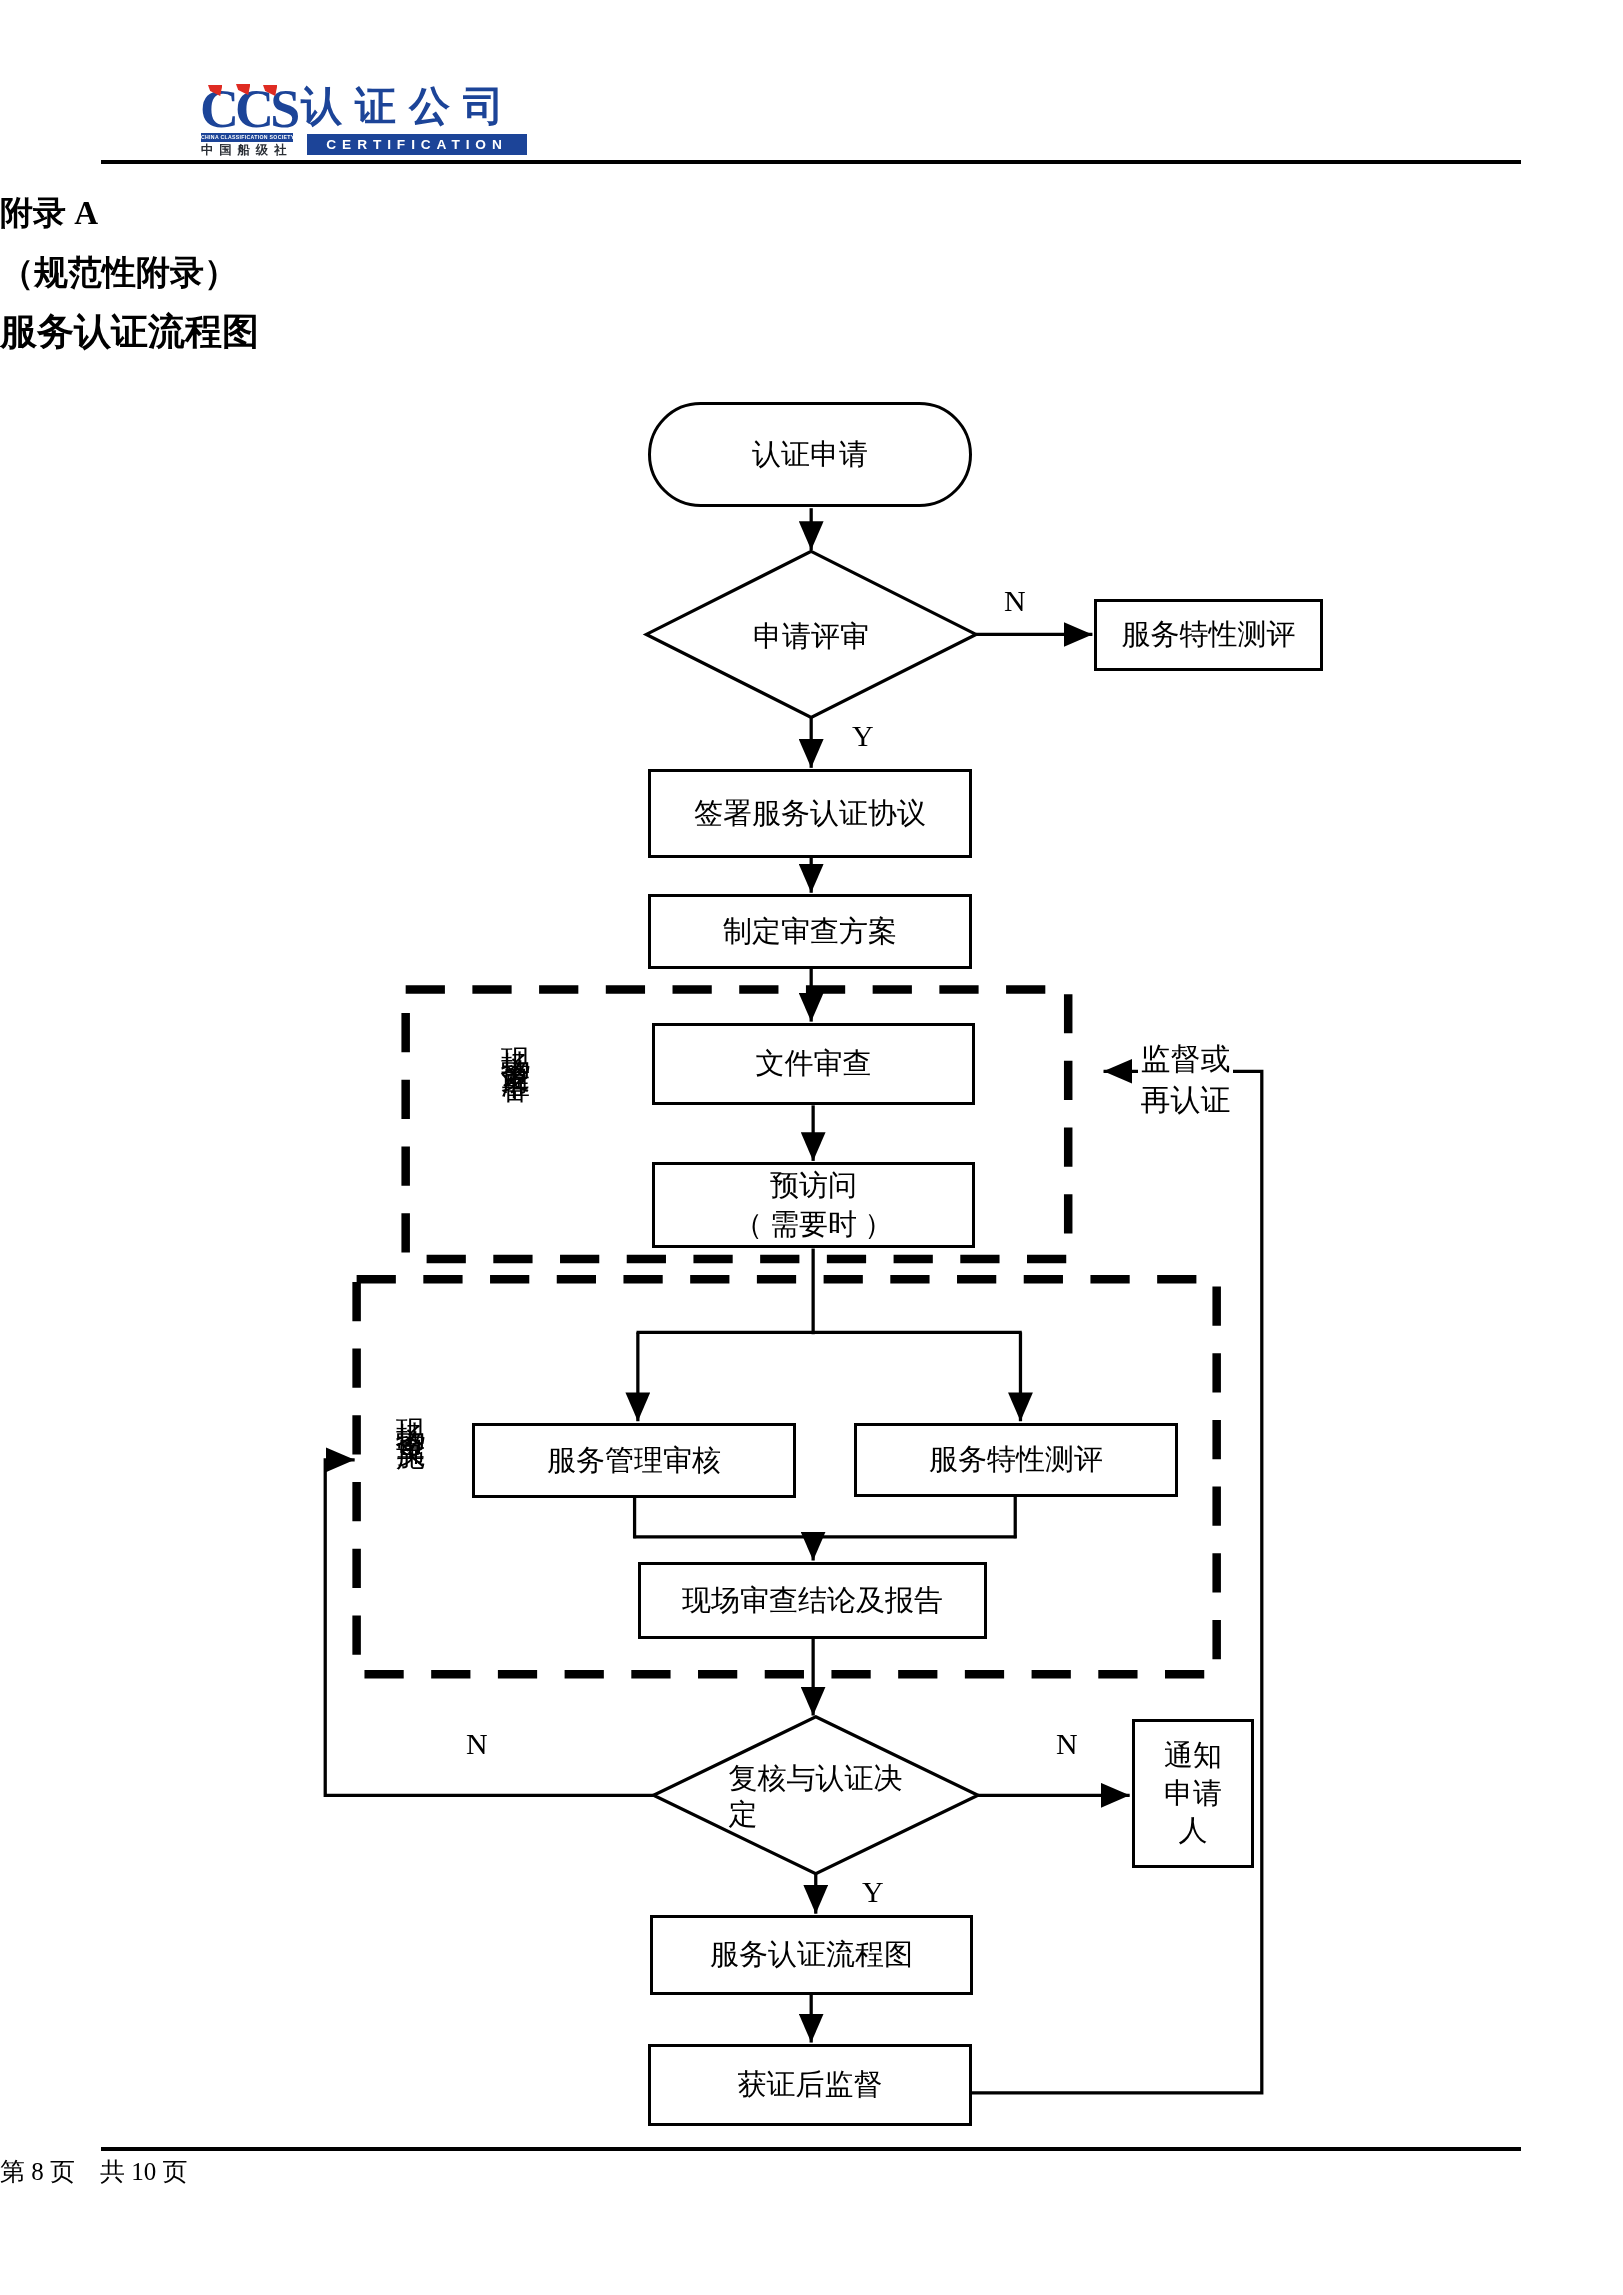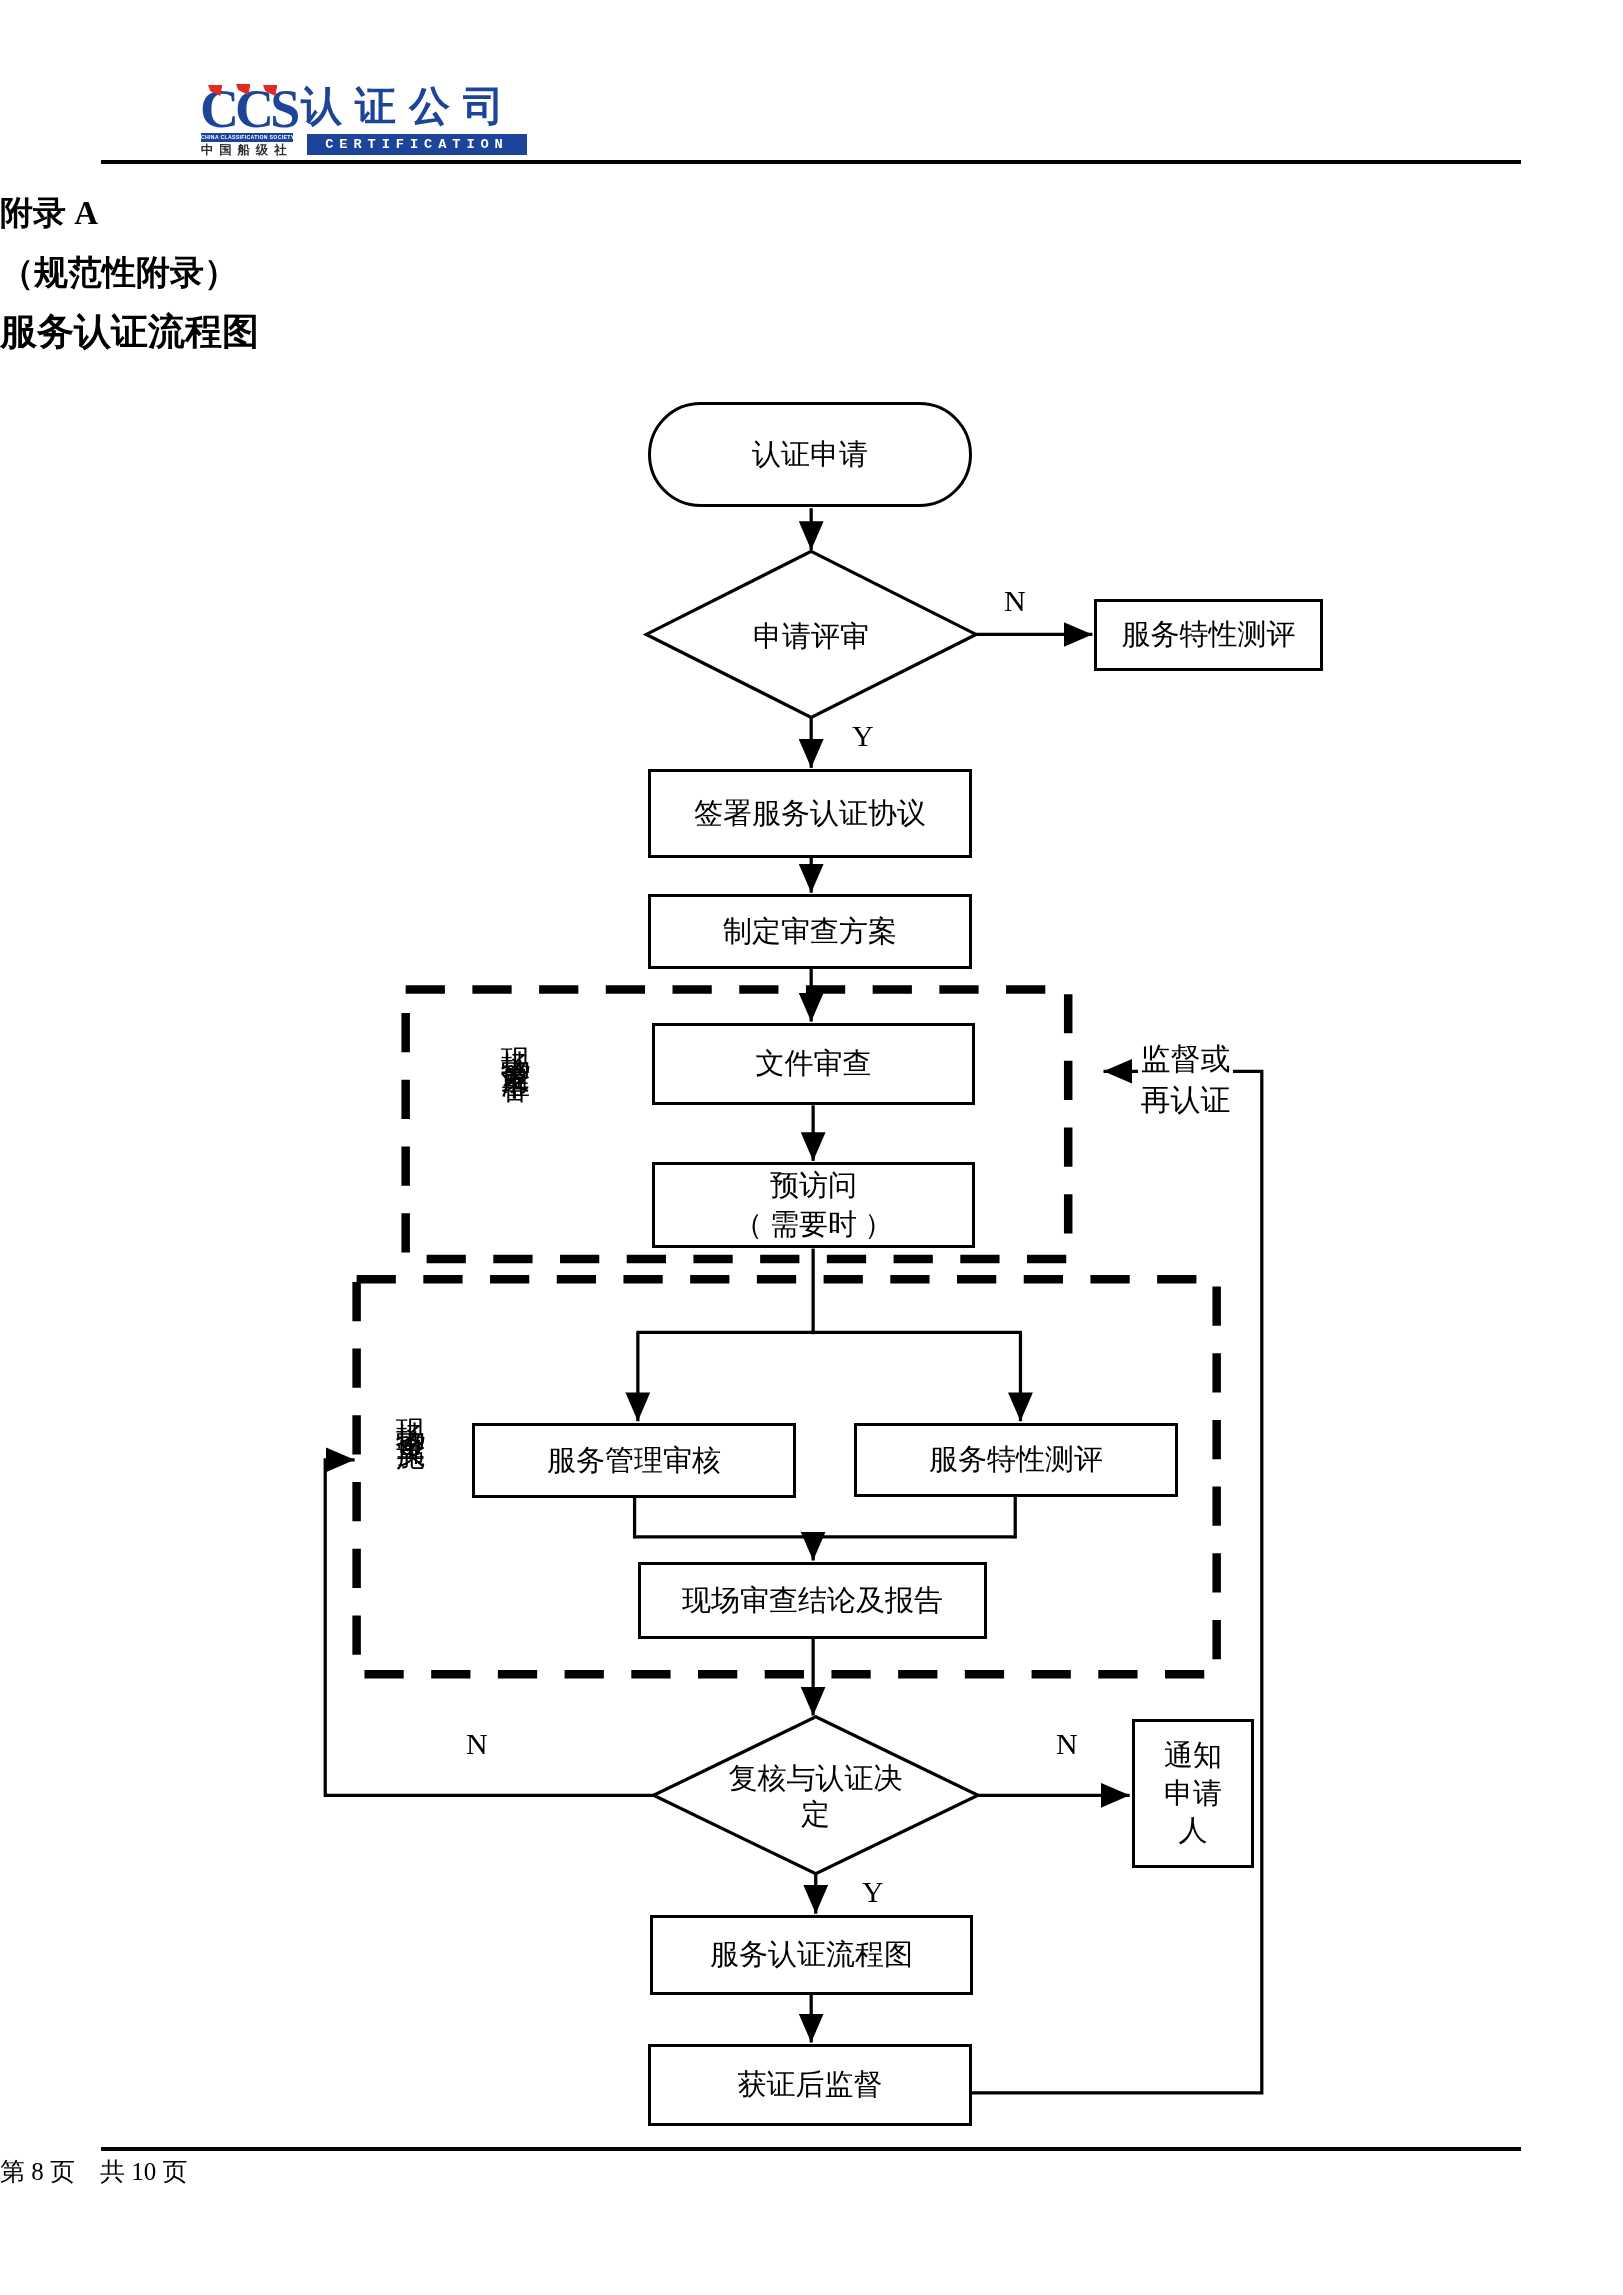--- a/index.html
+++ b/index.html
@@ -8,21 +8,21 @@
     font-family:"Liberation Serif","DejaVu Serif",serif;color:#000;
   }
   #connectors{position:absolute;left:0;top:0;z-index:1;}
   .node{
     position:absolute;box-sizing:border-box;border:3.3px solid #000;background:#fff;
     display:flex;align-items:center;justify-content:center;text-align:center;
     font-size:29px;line-height:1.35;white-space:pre-line;z-index:2;
   }
   .dtext{
     position:absolute;display:flex;align-items:center;justify-content:center;
-    text-align:center;font-size:29px;line-height:1.25;white-space:pre-line;z-index:3;
+    text-align:left;font-size:29px;line-height:1.25;white-space:pre-line;z-index:3;
   }
   .elabel{position:absolute;font-size:30px;z-index:3;}
   .vlabel{
     position:absolute;writing-mode:vertical-rl;text-orientation:upright;
     font-size:29px;letter-spacing:4.6px;z-index:3;
   }
   .center{position:absolute;left:0;width:1623px;text-align:left;}
   .rule{position:absolute;background:#000;height:3.9px;left:101px;width:1420px;}
   
   .logo-ccs{
@@ -38,21 +38,21 @@
     position:absolute;left:201px;top:133px;width:92px;height:8.5px;background:#1c4498;
     color:#fff;font-family:"Liberation Sans","DejaVu Sans",sans-serif;font-size:5.2px;font-weight:bold;
     line-height:8.5px;text-align:center;letter-spacing:0.3px;white-space:nowrap;overflow:hidden;z-index:2;
   }
   .logo-cn{
     position:absolute;left:201px;top:142px;width:95px;font-size:12.4px;font-weight:bold;
     letter-spacing:5.9px;color:#2b2f36;white-space:nowrap;z-index:2;
   }
   .logo-bar2{
     position:absolute;left:307px;top:134px;width:220px;height:21px;background:#1c4498;
-    color:#fff;font-family:Liberation Mono, monospace;font-size:13.7px;font-weight:bold;
+    color:#fff;font-family:Liberation Sans, sans-serif;font-size:13.7px;font-weight:bold;
     line-height:21px;text-align:center;letter-spacing:5.9px;white-space:nowrap;z-index:2;
   }
   .docline{
     position:absolute;left:710px;top:119px;display:flex;gap:51px;font-size:30px;white-space:nowrap;z-index:2;
   }
   .t1{top:191px;font-size:33px;font-weight:bold;}
   .t2{top:250px;font-size:34px;font-weight:bold;}
   .t3{top:307px;font-size:37px;font-weight:bold;}
   .feedback-label{
     position:absolute;left:1138px;top:1013px;font-size:30px;line-height:41px;

